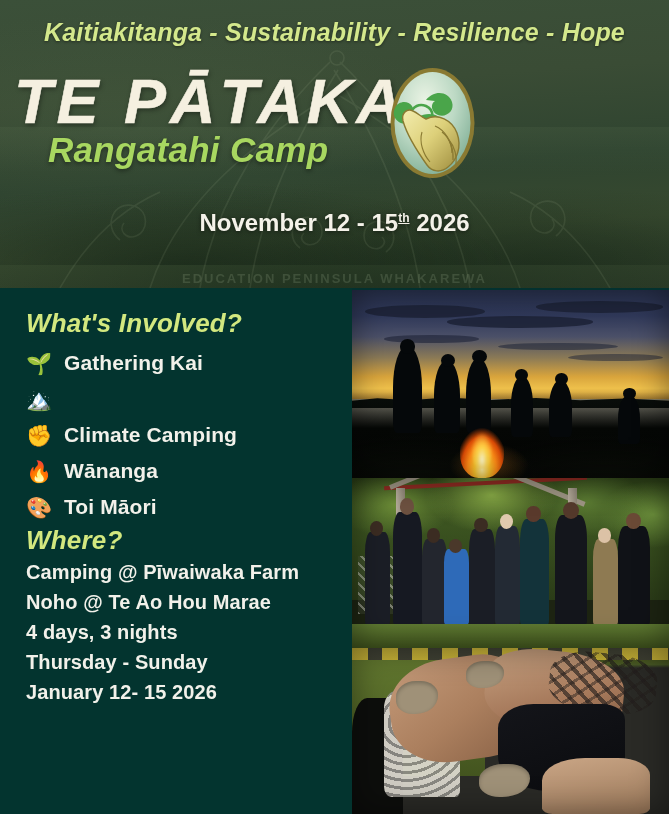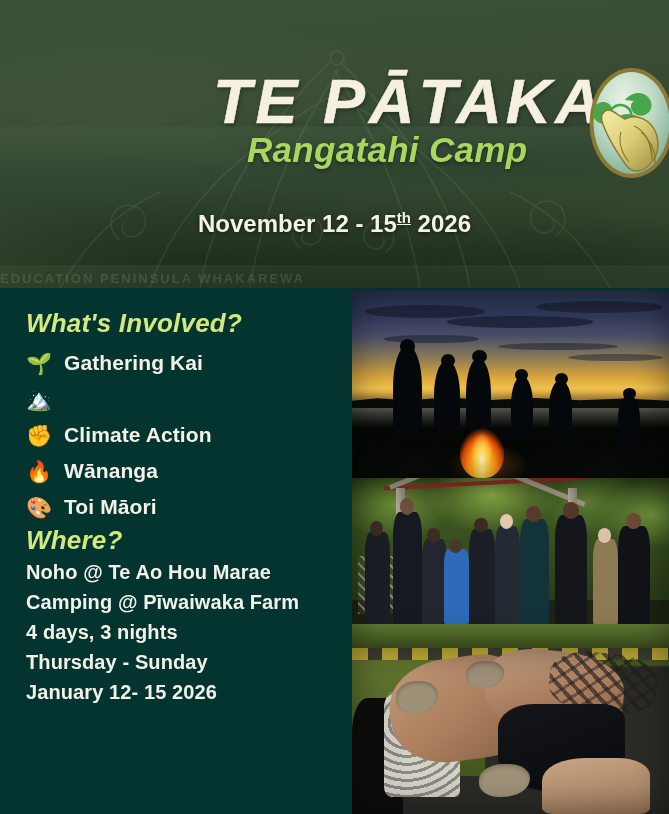--- a/index.html
+++ b/index.html
@@ -34,37 +34,38 @@
     position:absolute; left:0; top:44%; width:100%; height:16%;
     background:linear-gradient(180deg, rgba(90,112,80,.18), rgba(90,112,80,0));
   }
   
   .hdr-pattern{
     position:absolute; inset:0;
     opacity:.17;
   }
   .hdr-watermark{
     position:absolute; left:0; bottom:2px; width:100%;
+    text-align:center;
     font-size:13px; letter-spacing:2px; font-weight:bold;
     color:rgba(190,205,170,.17);
     white-space:nowrap;
   }
 
   .tagline{
     position:absolute; left:0; top:18px; width:100%;
     text-align:center;
     font-size:25px; font-weight:bold; font-style:italic;
     color:#d4e88c;
     letter-spacing:.2px;
     text-shadow:0 1px 3px rgba(0,0,0,.45);
   }
 
   .title-wrap{
     position:absolute; left:0; top:72px; width:100%;
-    display:flex; justify-content:flex-end; align-items:flex-start;
+    display:flex; justify-content:flex-start; align-items:flex-start;
   }
   .title-block{ position:relative; width:470px; }
   .title-main{
     font-size:63px; font-weight:bold; font-style:italic;
     color:#f5f0e0;
     letter-spacing:4px;
     line-height:.95;
     padding-left:14px;
     text-shadow:1px 2px 5px rgba(0,0,0,.40);
     -webkit-text-stroke:.5px #f5f0e0;
@@ -81,21 +82,21 @@
     position:absolute; right:-10px; top:-8px;
     width:95px; height:118px;
   }
 
   .hdr-date{
     position:absolute; left:0; top:209px; width:100%;
     text-align:center;
     font-size:24px; font-weight:bold; color:#f4f2e9;
     text-shadow:0 1px 4px rgba(0,0,0,.5);
   }
-  .hdr-date sup{ font-size:15px;text-decoration:underline; }
+  .hdr-date sup{ font-size:12px;text-decoration:underline; }
   .hdr-note{
     position:absolute; left:0; top:243px; width:100%;
     text-align:center;
     font-size:21px; font-weight:bold; color:#f4f2e9;
     text-shadow:0 1px 4px rgba(0,0,0,.5);
   }
 
   
   .content{
     position:absolute; left:0; top:288px; width:352px; height:526px;
@@ -306,20 +307,21 @@
         <path d="M556 236 c 18 -14 6 -40 -14 -34 c -16 5 -14 26 -2 30 c 10 4 18 -6 12 -13"></path>
         <path d="M300 248 c -16 -12 -5 -35 12 -30 c 14 5 12 23 2 26 c -9 3 -16 -5 -10 -11"></path>
         <path d="M386 252 c 16 -12 5 -35 -12 -30 c -14 5 -12 23 -2 26 c 9 3 16 -5 10 -11"></path>
         <path d="M60 288 c 26 -46 60 -78 100 -96"></path>
         <path d="M610 288 c -26 -46 -60 -78 -100 -96"></path>
       </g>
     </svg>
 
     <div class="hdr-watermark">EDUCATION   PENINSULA   WHAKAREWA</div>
 
+    <div class="tagline">Kaitiakitanga - Sustainability - Resilience - Hope</div>
 
     <div class="title-wrap">
       <div class="title-block">
         <div class="title-main">TE PĀTAKA</div>
         <div class="title-sub">Rangatahi Camp</div>
 
         <svg class="logo" viewBox="0 0 95 118">
           <defs>
             <radialGradient id="eggbg" cx="40%" cy="28%" r="78%">
               <stop offset="0%" stop-color="#eaf3e4"></stop>
@@ -360,35 +362,35 @@
     <div class="involved-list">
       <div class="involved-row">
         <span class="involved-icon">🌱</span>
         <span class="involved-label">Gathering Kai</span>
       </div>
       <div class="involved-row">
         <span class="involved-icon">🏔️</span>
       </div>
       <div class="involved-row">
         <span class="involved-icon">✊</span>
-        <span class="involved-label">Climate Action</span>
+        <span class="involved-label">Climate Camping</span>
       </div>
       <div class="involved-row">
         <span class="involved-icon">🔥</span>
         <span class="involved-label">Wānanga</span>
       </div>
       <div class="involved-row">
         <span class="involved-icon">🎨</span>
         <span class="involved-label">Toi Māori</span>
       </div>
     </div>
 
     <div class="sec-head where">Where?</div>
+    <div class="body-line">Camping @ Pīwaiwaka Farm</div>
     <div class="body-line">Noho @ Te Ao Hou Marae</div>
-    <div class="body-line">Camping @ Pīwaiwaka Farm</div>
 
     <div class="body-line">4 days, 3 nights</div>
     <div class="body-line">Thursday - Sunday</div>
     <div class="body-line">January 12- 15 2026</div>
   </div>
 
   <div class="photos">
 
     <div class="photo p1">
       <div class="sky"></div>

